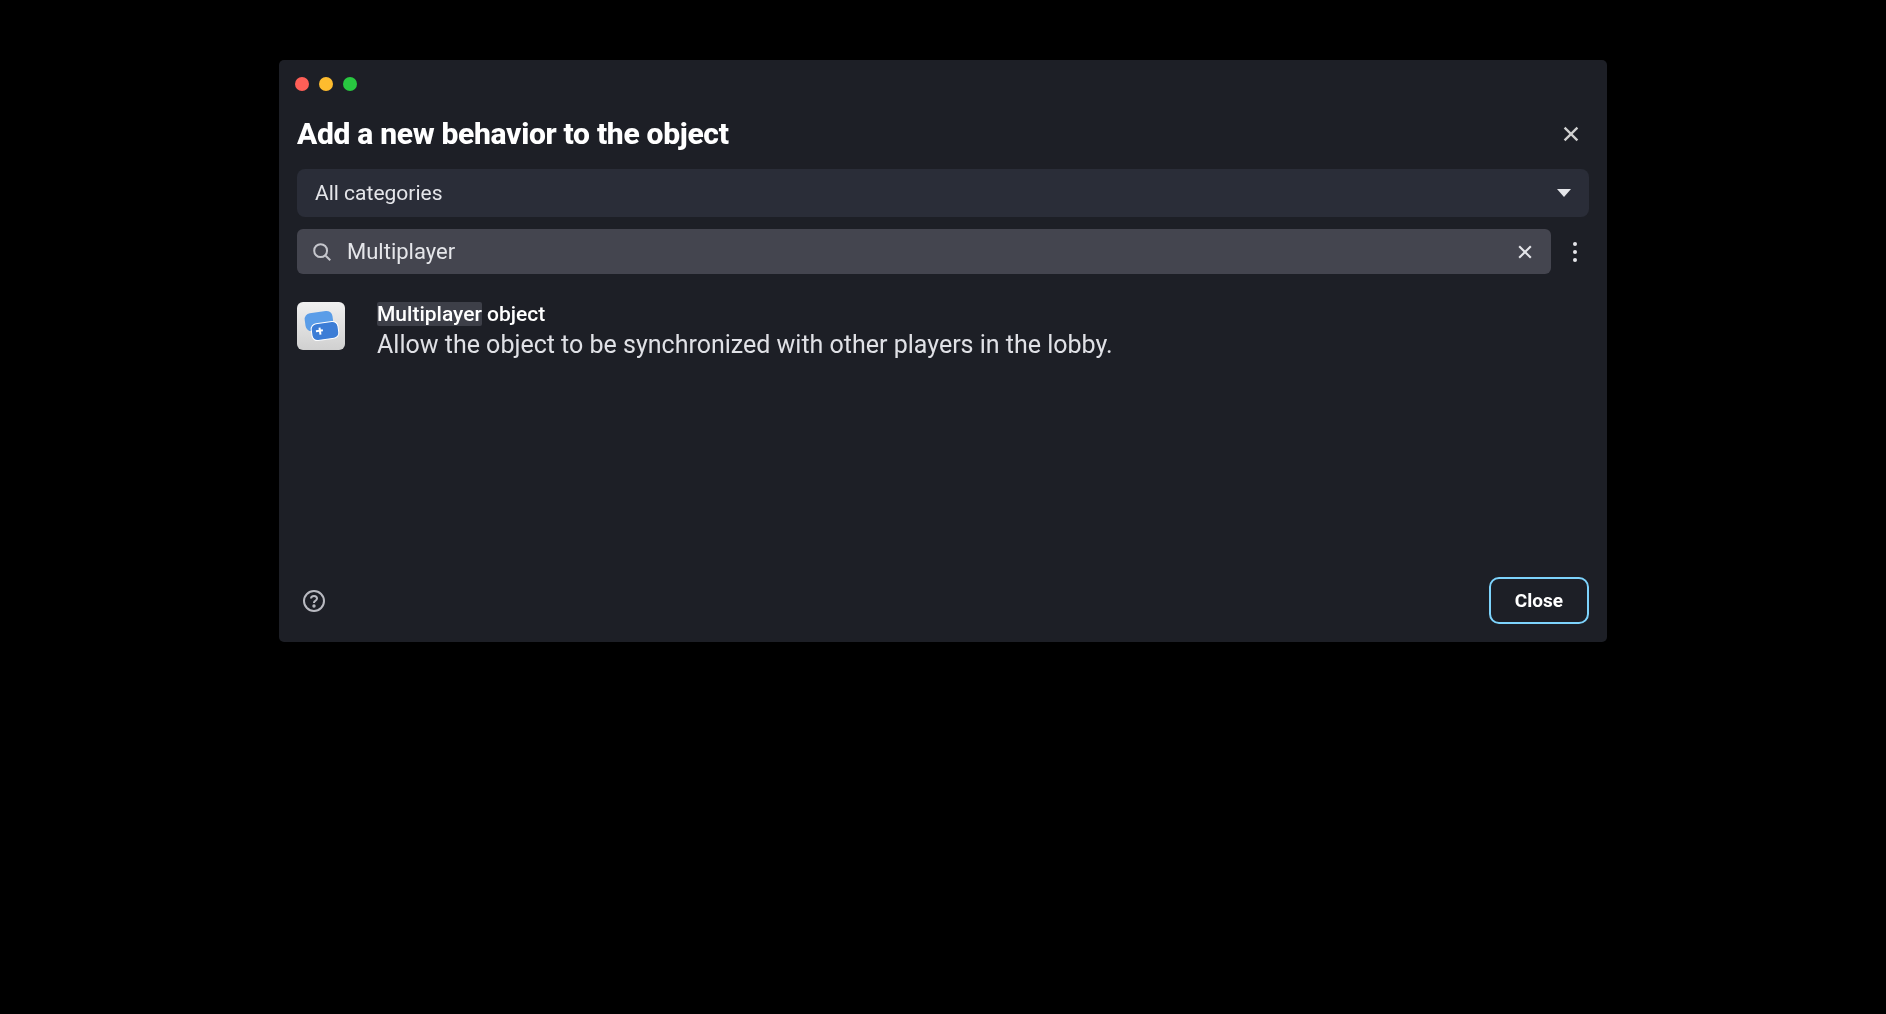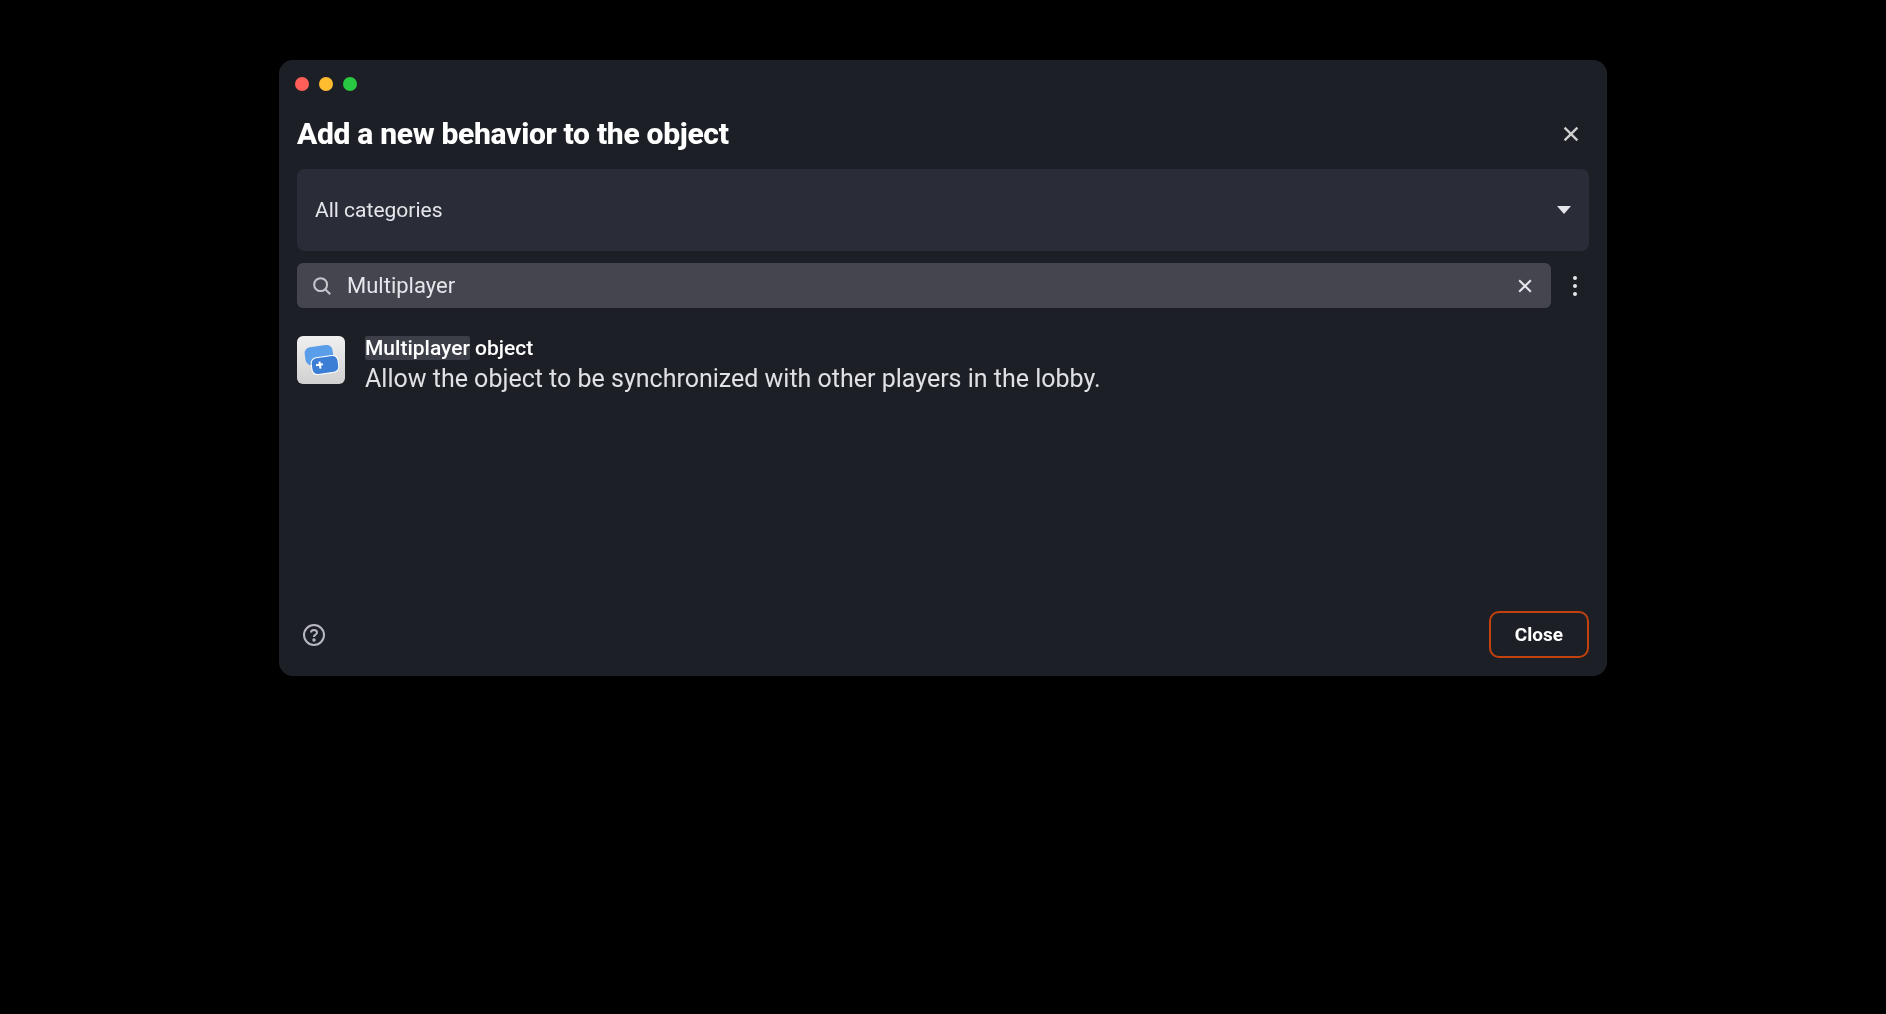--- a/index.html
+++ b/index.html
@@ -15,21 +15,21 @@
       height: 1014px;
       display: flex;
       align-items: flex-start;
       justify-content: center;
       padding-top: 60px;
     }
     
     .window {
       width: 1328px;
       background: #1d1f26;
-      border-radius: 14px;
+      border-radius: 5px;
       overflow: hidden;
       box-shadow: 0 20px 60px rgba(0,0,0,0.6);
     }
     
     .titlebar {
       height: 48px;
       display: flex;
       align-items: center;
       padding: 0 16px;
       gap: 10px;
@@ -82,21 +82,21 @@
       fill: none;
     }
     
     .content {
       padding: 0 18px 18px 18px;
     }
     
     .category-select {
       background: #2a2d38;
       border-radius: 8px;
-      padding: 29px 18px;
+      padding: 12px 18px;
       display: flex;
       align-items: center;
       justify-content: space-between;
       cursor: pointer;
       margin-bottom: 12px;
     }
     
     .category-select-label {
       color: #e5e6ea;
       font-size: 21px;
@@ -186,21 +186,21 @@
     .more-dot {
       width: 4px;
       height: 4px;
       border-radius: 50%;
       background: currentColor;
     }
     
     .result-item {
       display: flex;
       align-items: flex-start;
-      gap: 20px;
+      gap: 32px;
       cursor: pointer;
       padding: 4px 0;
     }
     
     .result-icon {
       width: 48px;
       height: 48px;
       border-radius: 6px;
       background: linear-gradient(180deg, #f0f0f0 0%, #d0d0d0 100%);
       display: flex;
@@ -298,21 +298,21 @@
     .help-icon svg {
       width: 24px;
       height: 24px;
       stroke: currentColor;
       stroke-width: 2;
       fill: none;
     }
     
     .close-button {
       background: transparent;
-      border: 2px solid #c2410c;
+      border: 2px solid #7dd3fc;
       color: #ffffff;
       font-size: 19px;
       font-weight: 700;
       padding: 10px 24px;
       border-radius: 10px;
       cursor: pointer;
       font-family: inherit;
     }
   </style>
 </head>

